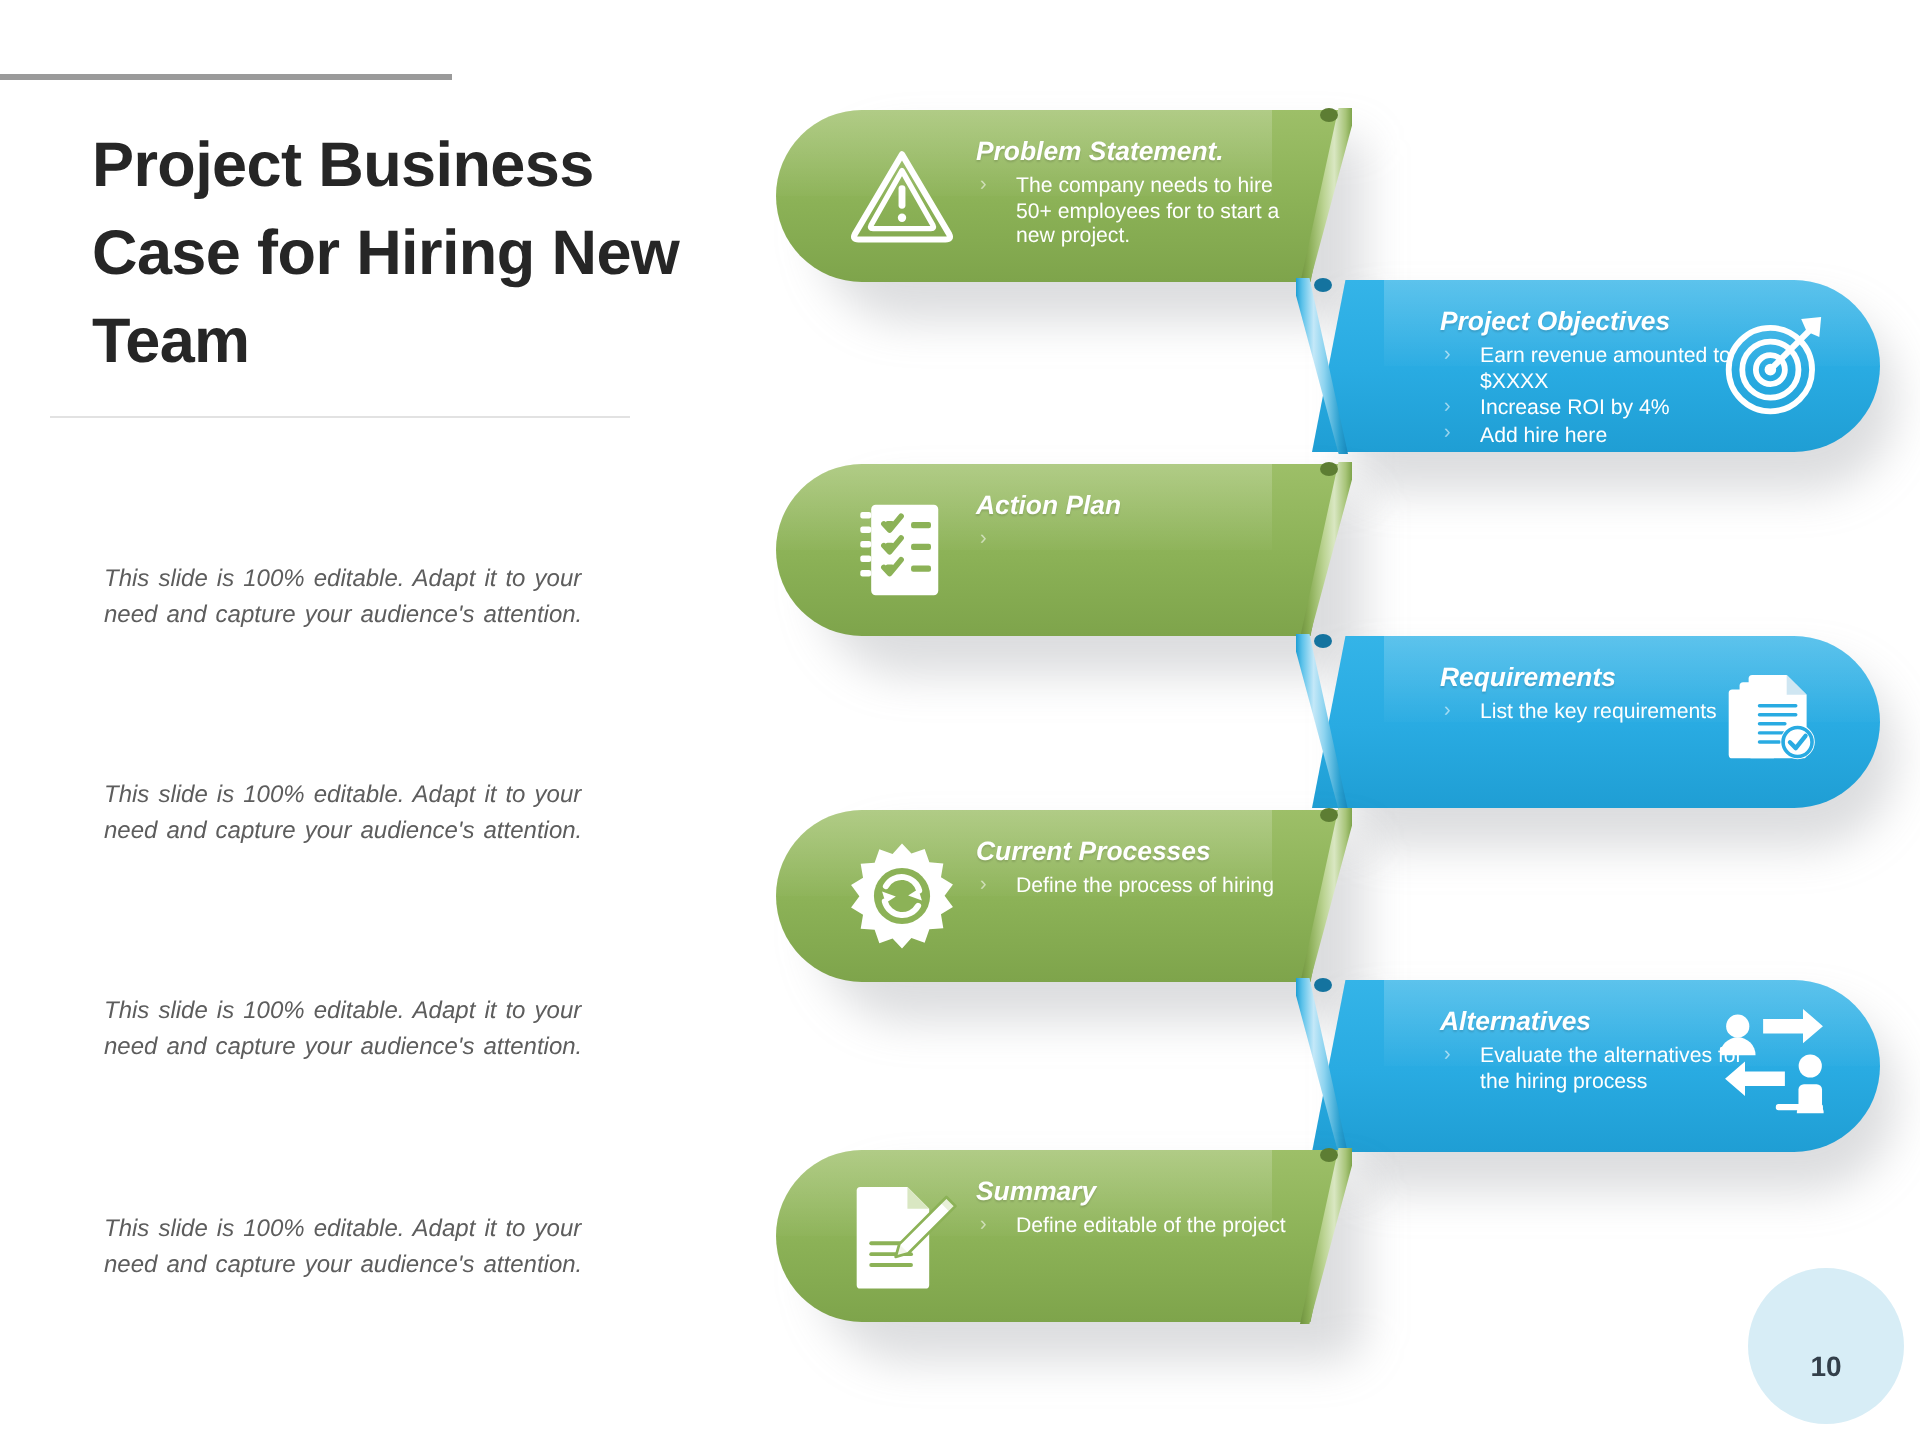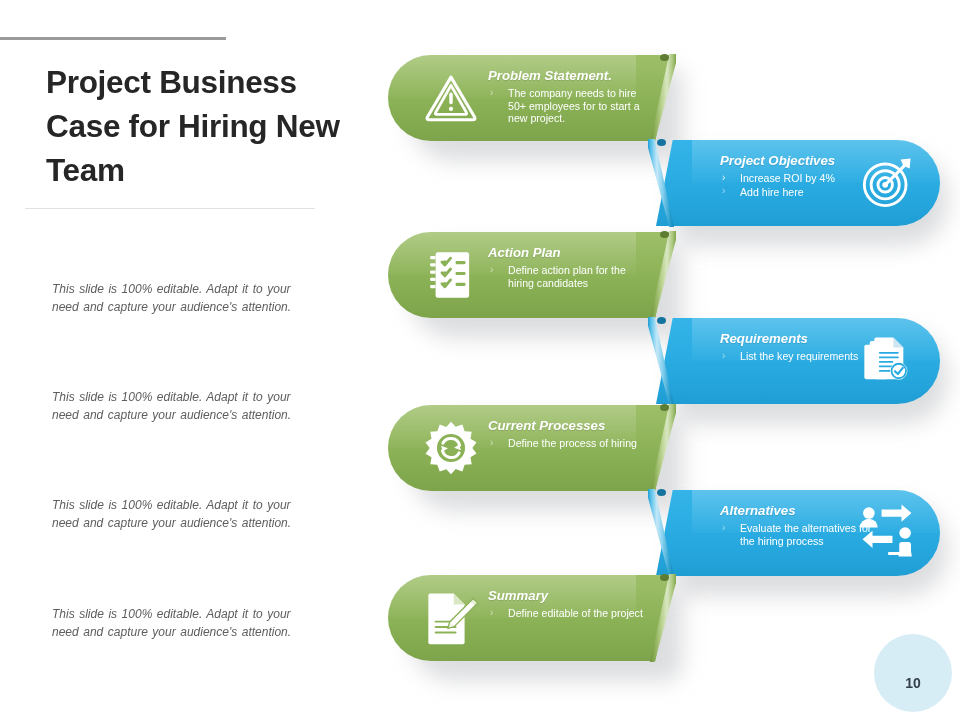--- a/index.html
+++ b/index.html
@@ -275,21 +275,21 @@
             <circle cx="30" cy="34" r="8"></circle>
           </g>
           <circle cx="30" cy="34" r="3.2" fill="#fff"></circle>
           <path d="M30 34 L54 10" stroke="#fff" stroke-width="3.4" stroke-linecap="round" fill="none"></path>
           <path d="M47 6 L58 5 L57 16 L50 13 Z" fill="#fff"></path>
         </svg>
       </div>
       <div class="text-box">
         <div class="banner-title">Project Objectives</div>
         <ul class="bullet-list">
-          <li><span class="chev">›</span></li>
+          <li><span class="chev">›</span><span>Earn revenue amounted to $XXXX</span></li>
           <li><span class="chev">›</span><span>Increase ROI by 4%</span></li>
           <li><span class="chev">›</span><span>Add hire here</span></li>
         </ul>
       </div>
     </div>
     <div class="banner-row green" style="top: 232px;">
       <div class="shadow"></div>
       <div class="tail"></div>
       <div class="curl"></div>
       <div class="curl-hole"></div>
@@ -316,21 +316,21 @@
             <rect x="9" y="19" width="6" height="3.6" rx="1.2"></rect>
             <rect x="9" y="27" width="6" height="3.6" rx="1.2"></rect>
             <rect x="9" y="35" width="6" height="3.6" rx="1.2"></rect>
             <rect x="9" y="43" width="6" height="3.6" rx="1.2"></rect>
           </g>
         </svg>
       </div>
       <div class="text-box">
         <div class="banner-title">Action Plan</div>
         <ul class="bullet-list">
-          <li><span class="chev">›</span><span>Define action plan for the hiring candidates</span></li>
+          <li><span class="chev">›</span></li>
         </ul>
       </div>
     </div>
     <div class="banner-row blue" style="top: 318px;">
       <div class="shadow"></div>
       <div class="tail"></div>
       <div class="curl"></div>
       <div class="curl-hole"></div>
       <div class="plate"></div>
       <div class="gloss"></div>

